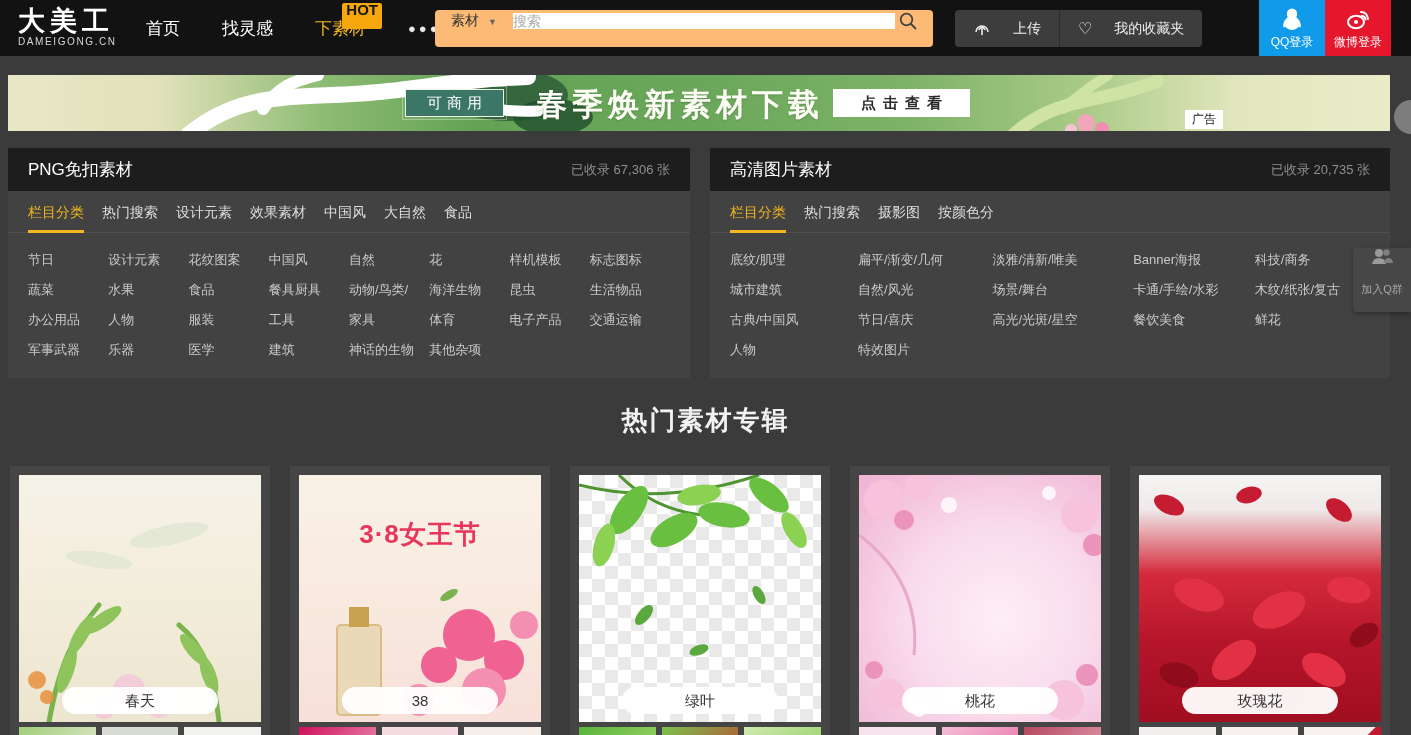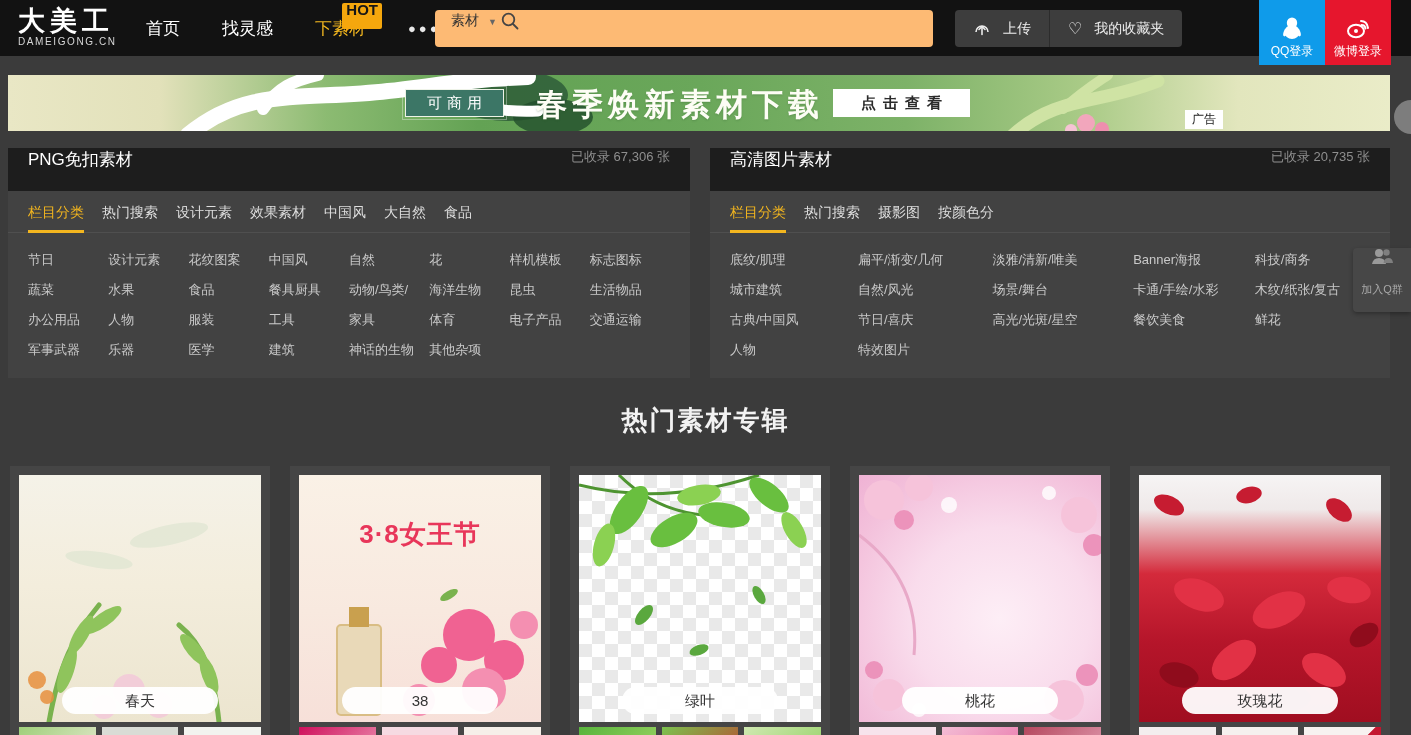--- a/index.html
+++ b/index.html
@@ -24,44 +24,44 @@
   .more-dots { font-size:13px; color:#e8e8e8; letter-spacing:3px; cursor:pointer; }
 
   .search { position:absolute; left:435px; top:10px; width:498px; height:37px; background:#fdba74; border-radius:4px; display:flex; align-items:center; padding:0 12px 16px 16px; }
   .search-cat { font-size:14px; color:#333; cursor:pointer; }
   .search-caret { font-size:9px; color:#666; margin:2px 0 0 9px; cursor:pointer; }
   .search-input { flex:1; border:none; outline:none; font-size:14px; color:#333; margin-left:16px; font-family:inherit; }
   .search-input::placeholder { color:#a9a9a9; }
   .search-btn { width:26px; height:26px; background:none; border:none; cursor:pointer; display:flex; align-items:center; justify-content:center; }
 
   .nav-btns { position:absolute; left:955px; top:10px; height:37px; display:flex; background:#3d3d3d; border-radius:4px; overflow:hidden; }
-  .nav-btn { display:flex; align-items:center; gap:12px; padding:0 18px; font-size:14px; color:#ececec; cursor:pointer; }
+  .nav-btn { display:flex; align-items:center; gap:22px; padding:0 18px; font-size:14px; color:#ececec; cursor:pointer; }
   .nav-btn + .nav-btn { border-left:1px solid #2c2c2c; }
   .heart-glyph { font-size:16px; line-height:14px; }
 
-  .login-block { position:absolute; top:0; width:66px; height:65px; display:flex; flex-direction:column; align-items:center; justify-content:flex-end; padding-bottom:5px; cursor:pointer; }
+  .login-block { position:absolute; top:0; width:66px; height:56px; display:flex; flex-direction:column; align-items:center; justify-content:flex-end; padding-bottom:5px; cursor:pointer; }
   .login-qq { right:86px; background:#0f9bea; }
   .login-weibo { right:20px; background:#e6162d; }
   .login-label { font-size:12px; color:#fff; margin-top:2px; }
 
   
   .banner { position:absolute; left:8px; top:75px; width:1382px; height:56px; overflow:hidden; cursor:pointer;
     background:linear-gradient(90deg,#e9e7c5 0%,#e2e1ba 11%,#8cbb72 23%,#63a254 34%,#6aa75a 50%,#7db268 65%,#aacb87 78%,#e2e6bd 89%,#eaecc8 100%); }
   .banner svg.decor { position:absolute; top:0; left:0; width:100%; height:100%; }
   .b-badge { position:absolute; left:397px; top:14px; width:99px; height:28px; border:1px solid #eef3e8; outline:1px solid rgba(255,255,255,.35); outline-offset:2px; background:#3c7666; color:#fff; font-size:15px; letter-spacing:5px; text-align:center; line-height:26px; padding-left:5px; }
   .b-title { position:absolute; left:528px; top:9px; font-size:31px; font-weight:bold; letter-spacing:5px; color:#fdfdf5; text-shadow:0 1px 2px rgba(40,80,40,.25); }
   .b-cta { position:absolute; left:825px; top:14px; width:137px; height:28px; background:#fff; border:none; color:#2b2b2b; font-size:15px; font-weight:bold; letter-spacing:7px; text-indent:7px; line-height:28px; cursor:pointer; font-family:inherit; }
   .b-ad { position:absolute; left:1177px; top:35px; width:38px; height:19px; background:#fff; color:#222; font-size:12px; text-align:center; line-height:19px; }
   .float-circle { position:absolute; right:-17px; top:100px; width:34px; height:34px; border-radius:50%; background:#7d7d7d; cursor:pointer; }
 
   
   .panel { position:absolute; top:148px; height:230px; background:#424242; }
   .panel-left { left:8px; width:682px; }
   .panel-right { left:710px; width:680px; }
-  .panel-head { height:43px; background:#1d1d1d; display:flex; justify-content:space-between; padding:0 20px; }
+  .panel-head { height:43px; background:#1d1d1d; display:flex; align-items:center; justify-content:space-between; padding:0 20px; }
   .panel-title { font-size:17px; color:#fff; }
   .panel-count { font-size:13px; color:#8f8f8f; }
   .tabs { display:flex; gap:18px; padding:0 20px; border-bottom:1px solid #4f4f4f; height:42px; align-items:center; }
   .tab { font-size:14px; color:#dedede; cursor:pointer; position:relative; height:42px; line-height:42px; white-space:nowrap; }
   .tab.active { color:#f3b61f; }
   .tab.active:after { content:""; position:absolute; left:0; right:0; bottom:0; height:3px; background:#f3b61f; }
   .links { display:grid; padding:12px 20px 0; row-gap:0; }
   .panel-left .links { grid-template-columns:repeat(8,1fr); }
   .panel-right .links { grid-template-columns:20% 21% 22% 19% 18%; }
   .cat-link { font-size:13px; color:#c9c9c9; line-height:30px; cursor:pointer; white-space:nowrap; overflow:hidden; }
@@ -117,20 +117,21 @@
   <nav class="nav-items" id="nav-items">
       <span class="nav-item">首页</span>
       <span class="nav-item">找灵感</span>
       <span class="nav-item active">下素材<span class="hot-badge">HOT</span></span>
       <span class="more-dots">●●●</span>
     </nav>
 
   <div class="search">
     <span class="search-cat">素材</span>
     <span class="search-caret">▼</span>
+    <input class="search-input" placeholder="搜索" style="">
     <button class="search-btn">
       <svg width="20" height="20" viewBox="0 0 20 20">
           <circle cx="8.5" cy="8.5" r="5.8" fill="none" stroke="#444" stroke-width="1.8"></circle>
           <line x1="13" y1="13" x2="17.5" y2="17.5" stroke="#444" stroke-width="1.8" stroke-linecap="round"></line>
         </svg>
     </button>
   </div>
 
   <div class="nav-btns">
     <div class="nav-btn">

